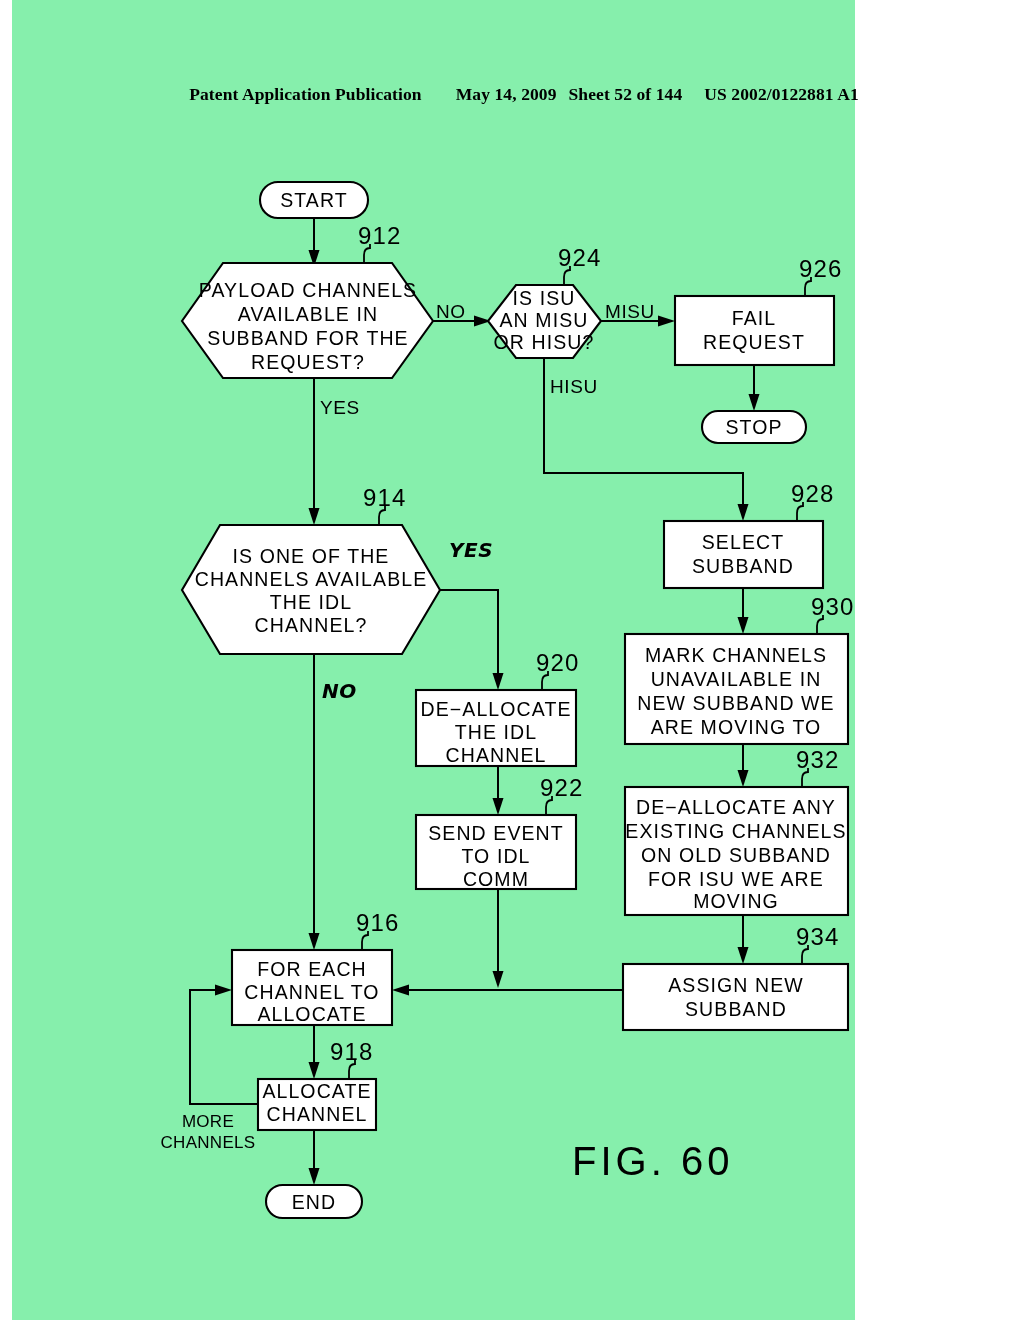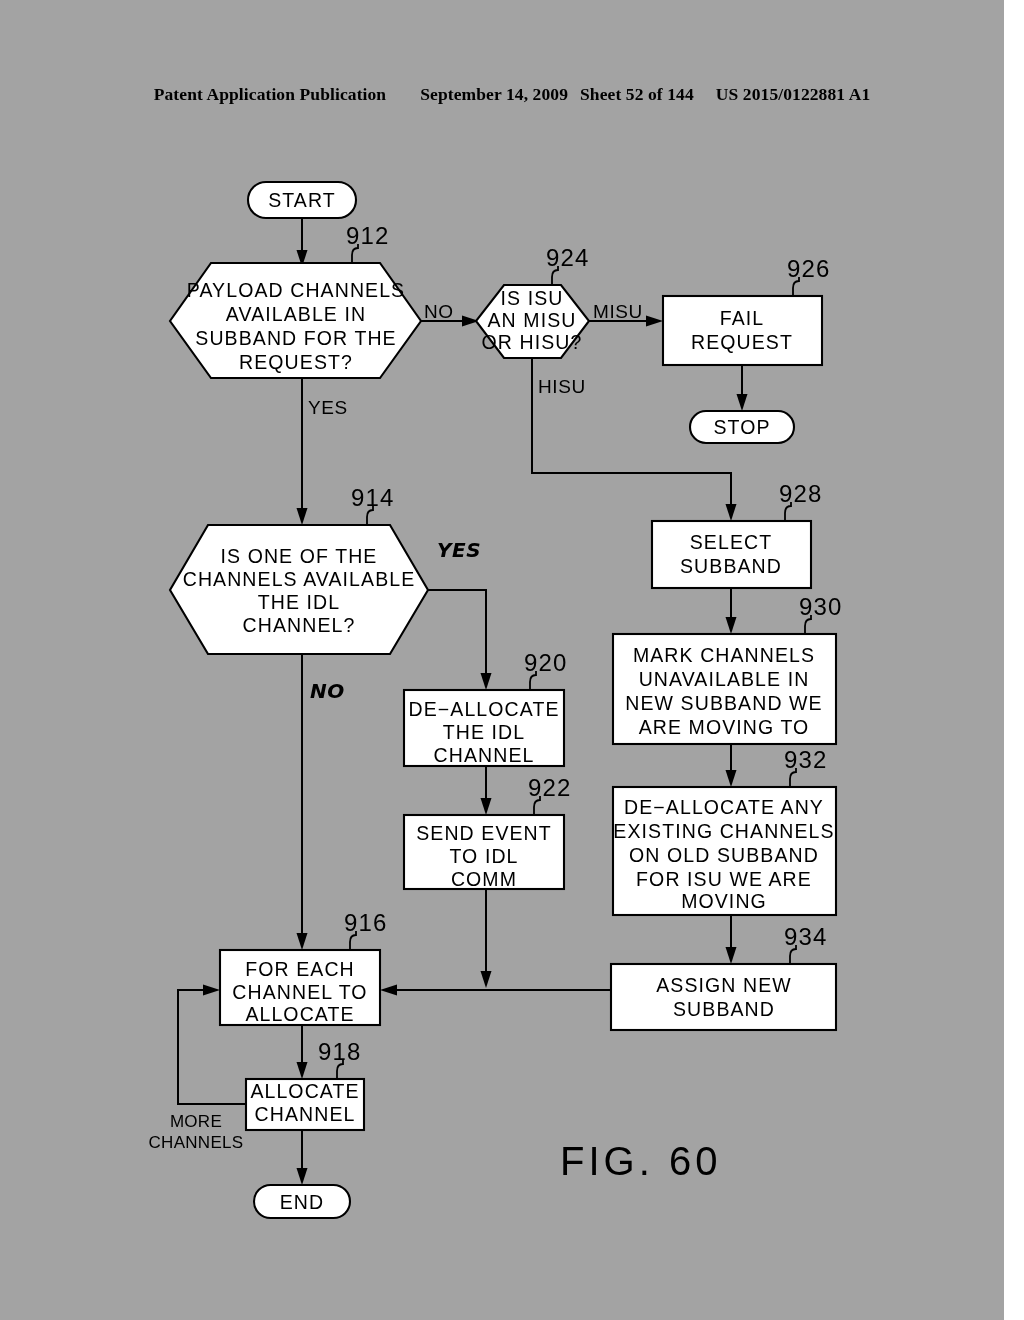--- a/index.html
+++ b/index.html
@@ -10,24 +10,24 @@
   body {
     width: 1024px;
     height: 1320px;
     position: relative;
     font-family: "Liberation Sans", sans-serif;
     color: #000000;
     overflow: hidden;
   }
   #page {
     position: absolute;
-    left: 0; top: 0;
-    width: 1004px;
+    left: 12px; top: 0;
+    width: 843px;
     height: 1320px;
-    background: #a3a3a3;
+    background: #86efac;
   }
   
   #patent-header {
     position: absolute;
     left: 0;
     top: 84px;
     width: 1024px;
     height: 24px;
     display: flex;
     justify-content: center;
@@ -114,25 +114,25 @@
   }
 </style>
 </head>
 <body>
 
 <div id="page">
 
   <div id="patent-header">
     <span class="hdr-seg">Patent Application Publication</span>
     <span class="gap-big"></span>
-    <span class="hdr-seg">September 14, 2009</span>
+    <span class="hdr-seg">May 14, 2009</span>
     <span class="gap-mid"></span>
     <span class="hdr-seg">Sheet 52 of 144</span>
     <span class="gap-sm"></span>
-    <span class="hdr-seg">US 2015/0122881 A1</span>
+    <span class="hdr-seg">US 2002/0122881 A1</span>
   </div>
 
   <svg id="flowchart" viewBox="0 0 1024 1320">
 
     <g>
       <line class="conn" x1="302" y1="215" x2="302" y2="258"></line>
       <polygon class="arrowhead" points="302,267 296.5,250 307.5,250"></polygon>
     </g>
 
     <g>

